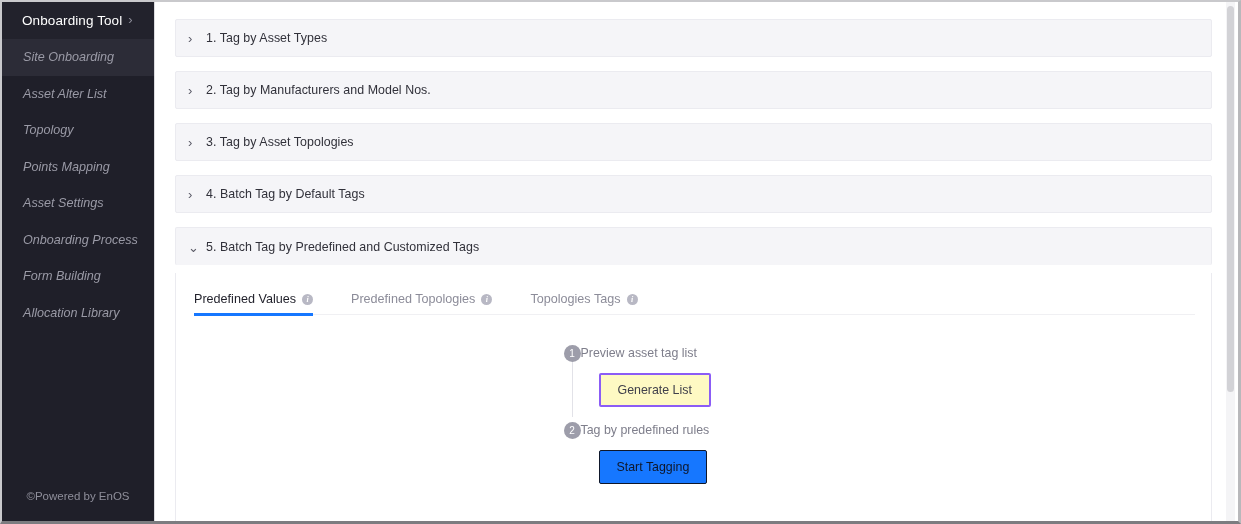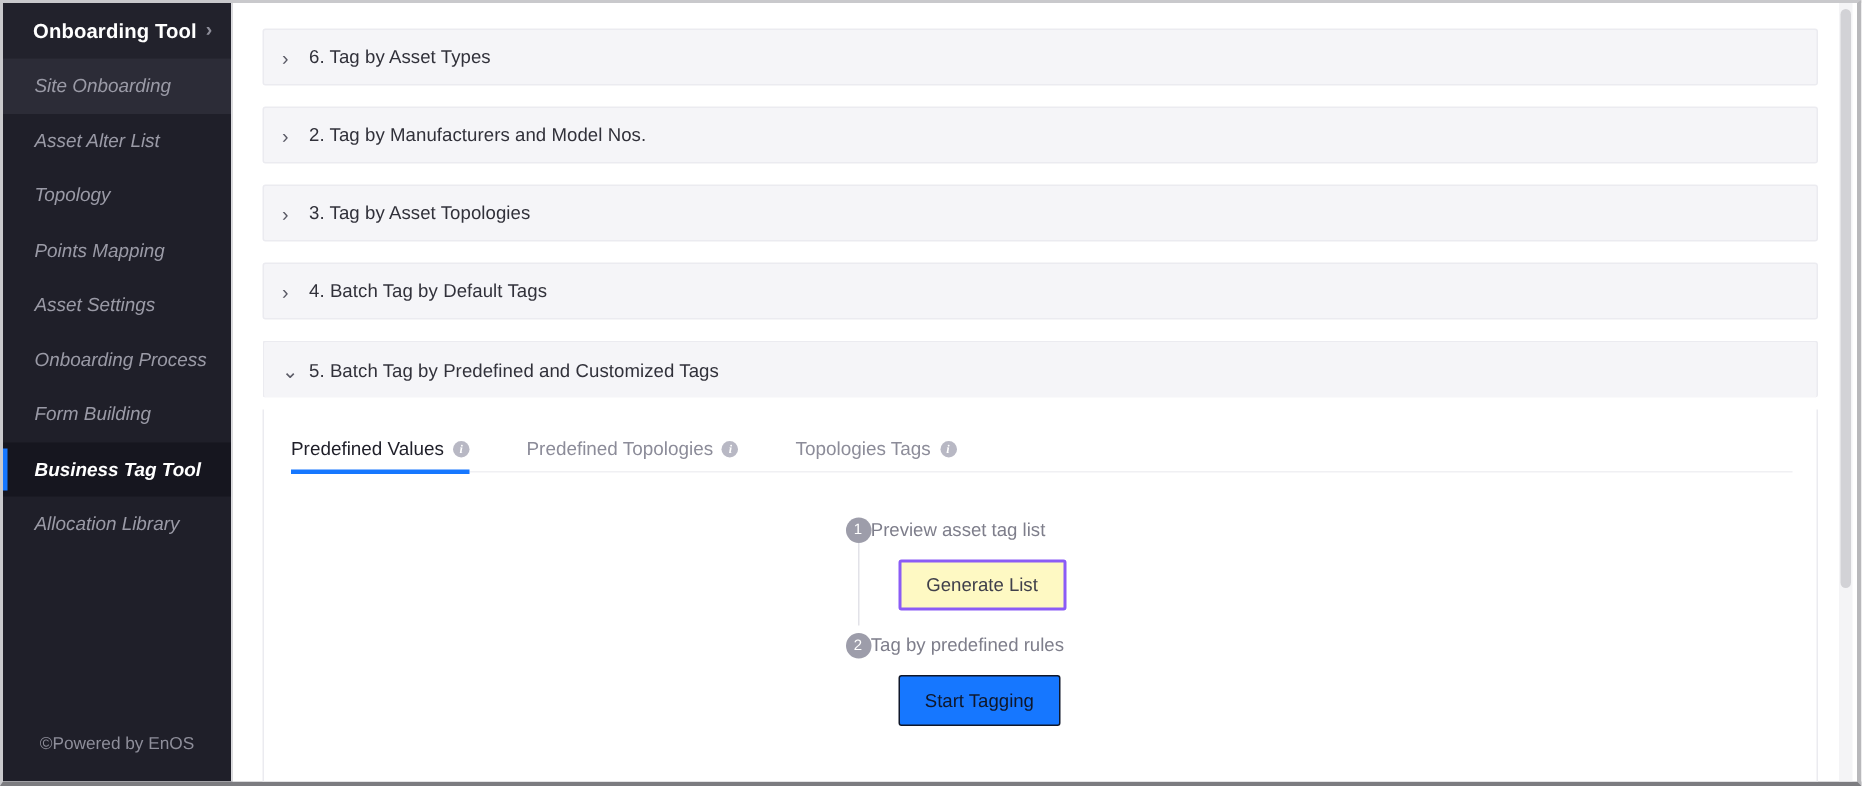--- a/index.html
+++ b/index.html
@@ -47,21 +47,21 @@
 
   .sidebar-header {
     height: 37px;
     min-height: 37px;
     display: flex;
     align-items: center;
     padding: 0 17px 0 20px;
     background: #22222c;
     color: #ffffff;
     font-size: 13.5px;
-    font-weight: bold;
+    font-weight: normal;
     letter-spacing: 0.1px;
     box-sizing: border-box;
   }
   .sidebar-header .title-text {
     white-space: nowrap;
   }
   .sidebar-header .chev {
     margin-left: 6px;
     color: #8d8d99;
     font-size: 13px;
@@ -362,38 +362,35 @@
         </div>
         <div class="nav-item">
           <span>Asset Settings</span>
         </div>
         <div class="nav-item">
           <span>Onboarding Process</span>
         </div>
         <div class="nav-item">
           <span>Form Building</span>
         </div>
-        <div class="nav-item active">
-          <span>Business Tag Tool</span>
-        </div>
         <div class="nav-item">
           <span>Allocation Library</span>
         </div>
       </div>
 
       <div class="sidebar-footer">
         <span>©Powered by EnOS</span>
       </div>
     </div>
 
     <div class="content">
 
       <div class="panel">
         <span class="chev">›</span>
-        <span class="panel-title">6. Tag by Asset Types</span>
+        <span class="panel-title">1. Tag by Asset Types</span>
       </div>
 
       <div class="panel">
         <span class="chev">›</span>
         <span class="panel-title">2. Tag by Manufacturers and Model Nos.</span>
       </div>
 
       <div class="panel">
         <span class="chev">›</span>
         <span class="panel-title">3. Tag by Asset Topologies</span>

